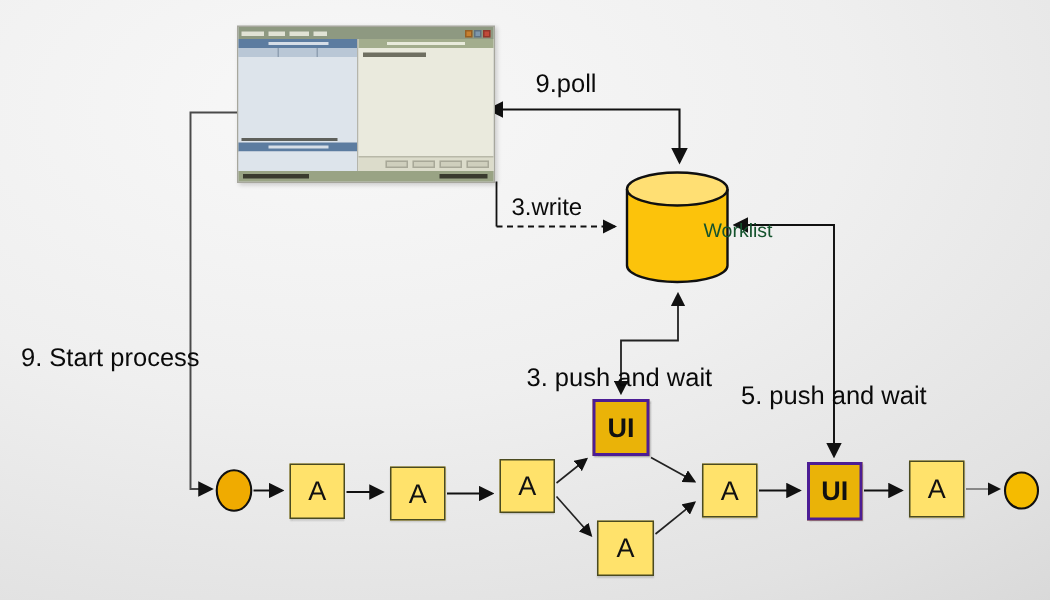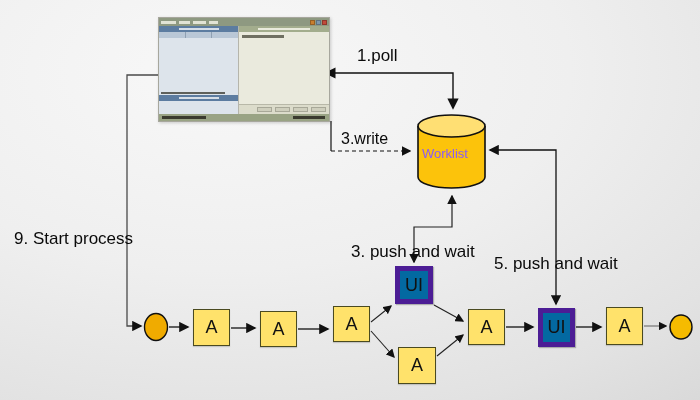--- a/index.html
+++ b/index.html
@@ -10,25 +10,25 @@
     position:relative;color:#000;
   }
   
   .dlabel{position:absolute;font-size:17px;color:#0a0a0a;white-space:nowrap;letter-spacing:0;}
   
   .node{
     position:absolute;box-sizing:border-box;display:flex;align-items:center;justify-content:center;
     font-size:18px;color:#111;
   }
   .node.activity{background:#ffe26b;border:1px solid #4a4a20;box-shadow:0 1px 1px rgba(0,0,0,.15);}
-  .node.ui{background:#0369a1;border:5px solid #4c1d95;box-shadow:1px 1px 1px rgba(0,0,0,.25);}
+  .node.ui{background:#eab308;border:2px solid #4c1d95;box-shadow:1px 1px 1px rgba(0,0,0,.25);font-weight:bold;}
   
   .worklist-text{
     position:absolute;left:418px;top:146px;width:54px;text-align:center;
-    font-size:13px;color:#8b5cf6;
+    font-size:13px;color:#14532d;padding-left:47px;
   }
   svg{position:absolute;left:0;top:0;pointer-events:none;}
   
   .miniwin{
     position:absolute;left:158px;top:17px;width:172px;height:105px;
     background:#e3e7ea;border:1px solid #a7a79d;box-sizing:border-box;
     box-shadow:1px 1px 3px rgba(0,0,0,.18);
     display:flex;flex-direction:column;
   }
   .mw-titlebar{height:8px;background:#8e9981;display:flex;align-items:center;padding:0 2px;flex:none;}
@@ -154,16 +154,16 @@
 <div class="node activity" style="left:193px;top:309px;width:37px;height:37px">A</div>
 <div class="node activity" style="left:260px;top:311px;width:37px;height:36px">A</div>
 <div class="node activity" style="left:333px;top:306px;width:37px;height:36px">A</div>
 <div class="node ui" style="left:395px;top:266px;width:38px;height:38px">UI</div>
 <div class="node activity" style="left:398px;top:347px;width:38px;height:37px">A</div>
 <div class="node activity" style="left:468px;top:309px;width:37px;height:36px">A</div>
 <div class="node ui" style="left:538px;top:308px;width:37px;height:39px">UI</div>
 <div class="node activity" style="left:606px;top:307px;width:37px;height:38px">A</div>
 
 <div class="dlabel" style="left:14px;top:229px">9. Start process</div>
-<div class="dlabel" style="left:357px;top:46px">1.poll</div>
+<div class="dlabel" style="left:357px;top:46px">9.poll</div>
 <div class="dlabel" style="left:341px;top:130px;font-size:16px">3.write</div>
 <div class="dlabel" style="left:351px;top:242px;font-size:17px">3. push and wait</div>
 <div class="dlabel" style="left:494px;top:254px">5. push and wait</div>
 
 </body></html>

